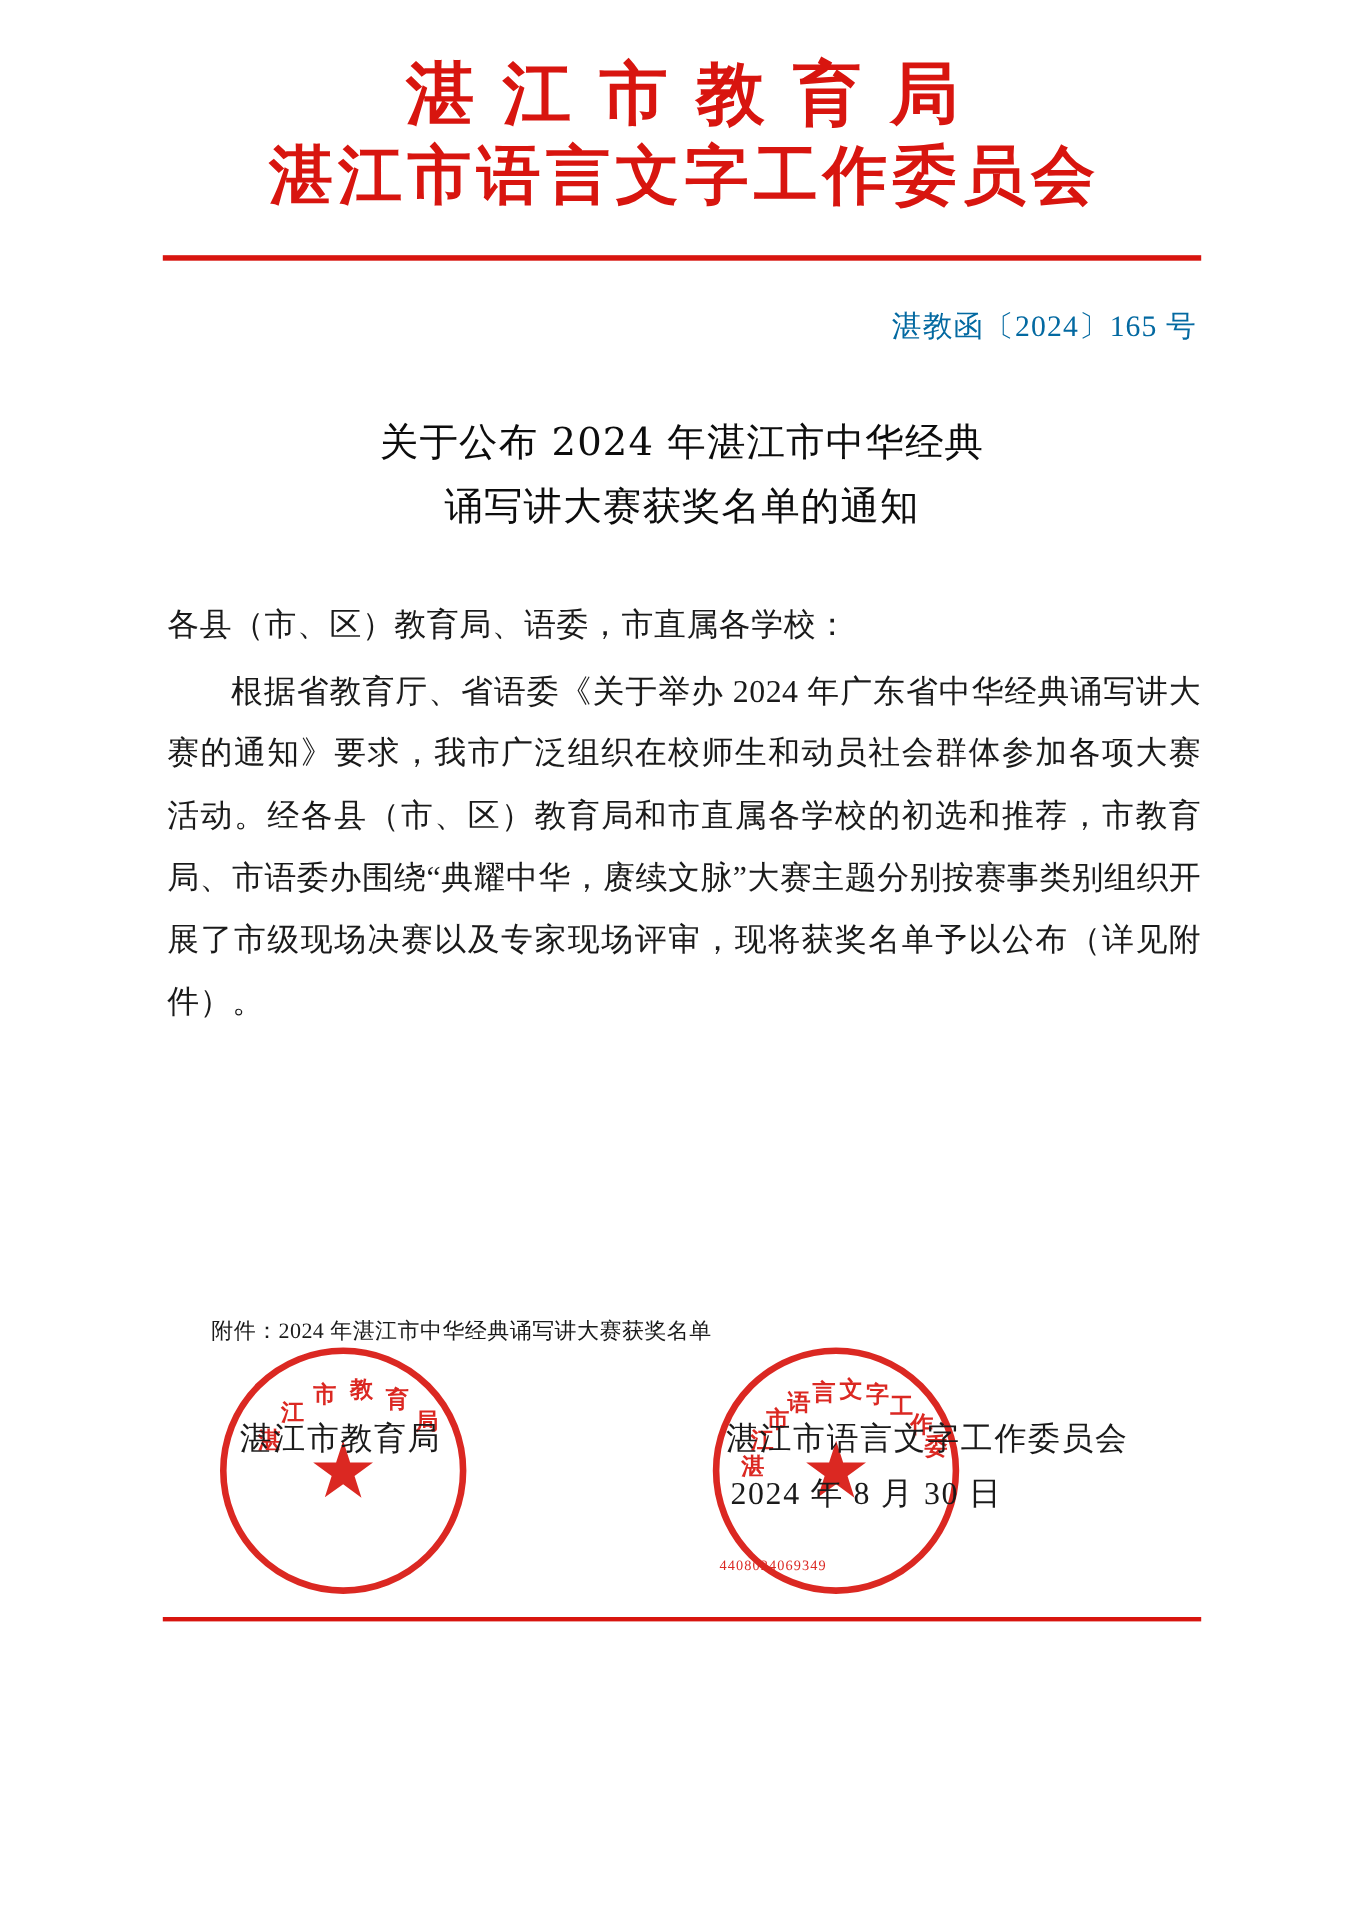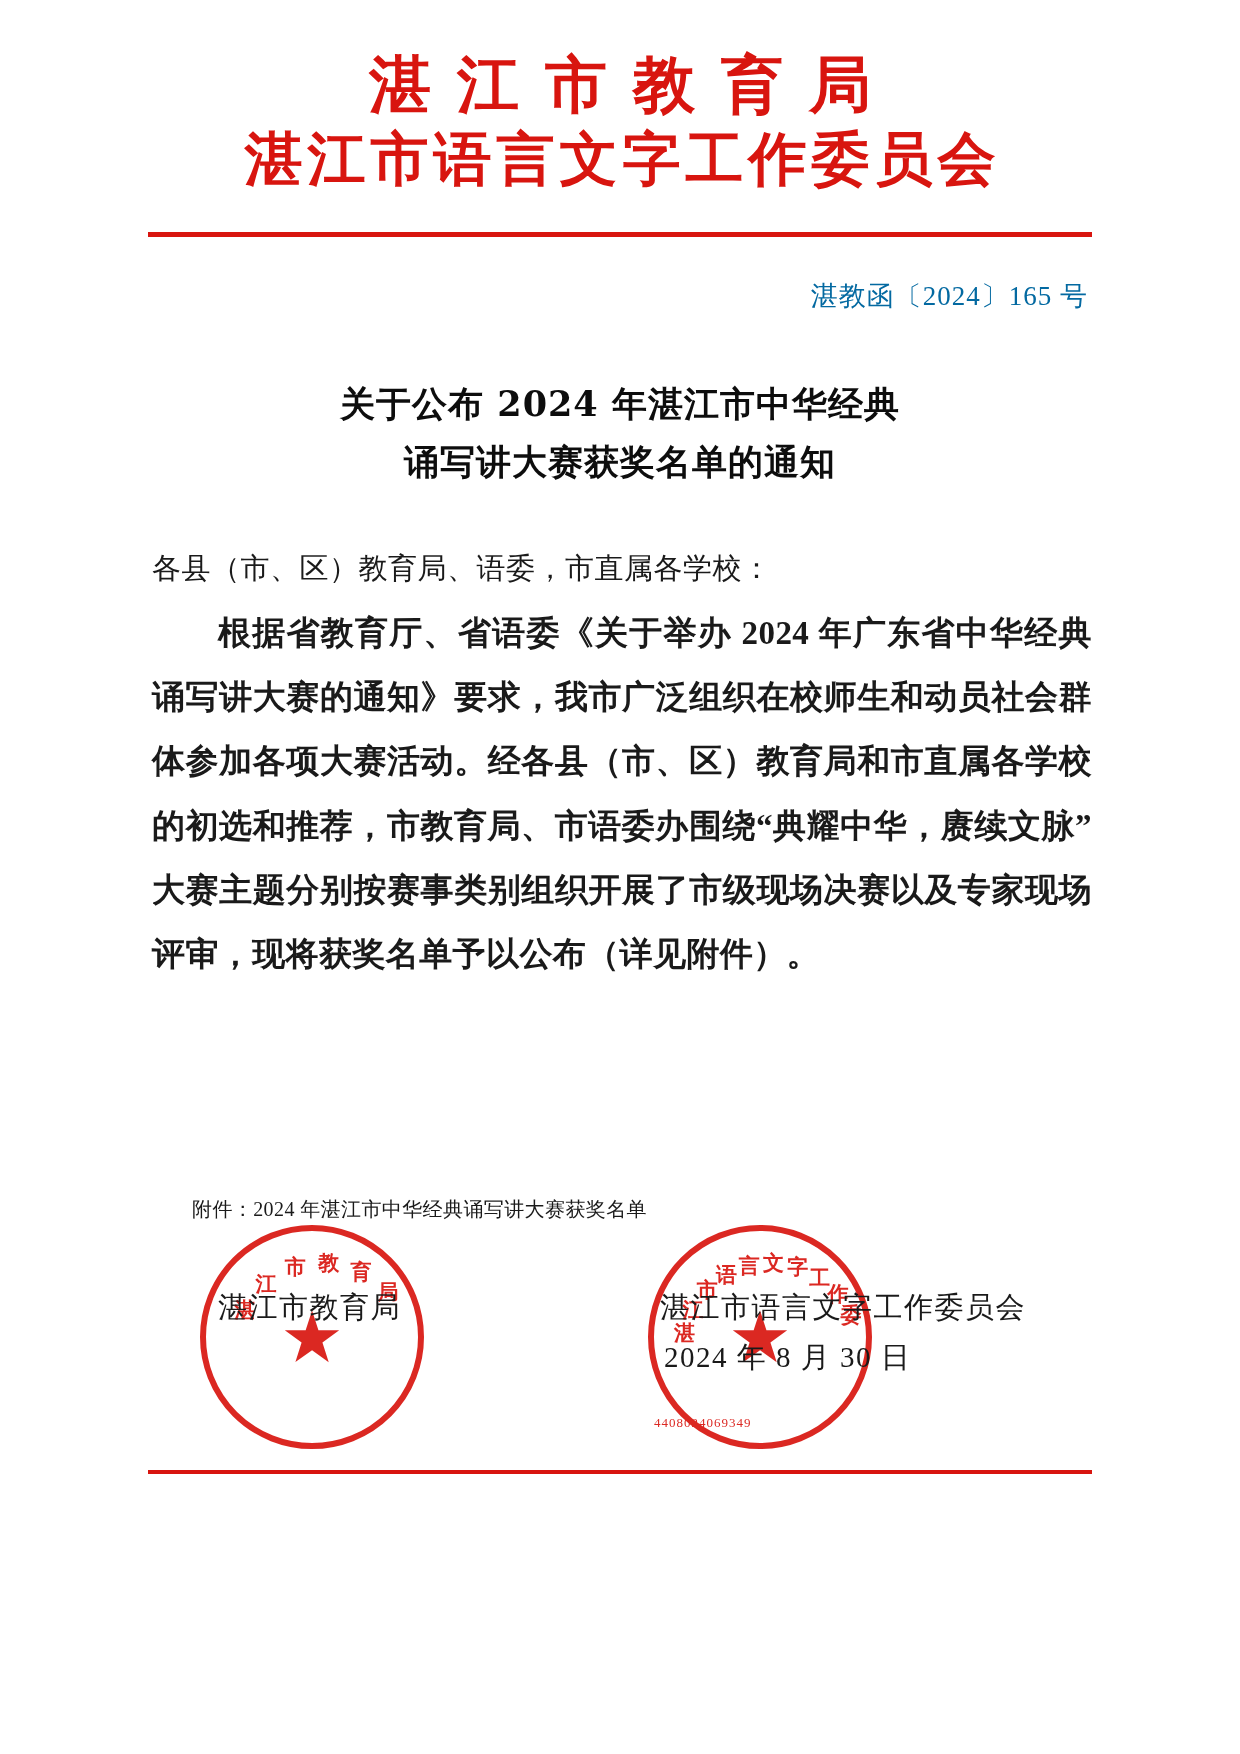--- a/index.html
+++ b/index.html
@@ -73,21 +73,21 @@
   }
 
   
   .doc-title {
     position: absolute;
     top: 375px;
     left: 170px;
     width: 900px;
     text-align: center;
     font-size: 35px;
-    font-weight: bold;
+    font-weight: normal;
     line-height: 1.65;
     letter-spacing: 1px;
     color: #0d0d0d;
     font-family: "DejaVu Serif", "Liberation Serif", serif;
   }
   .doc-title div { white-space: nowrap; }
 
   
   .body-block {
     position: absolute;
@@ -95,28 +95,27 @@
     left: 152px;
     width: 940px;
   }
   .salutation {
     font-size: 29px;
     line-height: 1.95;
     letter-spacing: 0.5px;
     margin-bottom: 4px;
   }
   .para {
-    font-size: 33px;
+    font-size: 29px;
     line-height: 1.95;
     letter-spacing: 0.4px;
     text-align: justify;
     text-justify: inter-ideograph;
     text-indent: 2em;
     margin: 0 0 14px 0;
-    font-weight: bold;
   }
 
   
   .attachment {
     position: absolute;
     top: 1196px;
     left: 152px;
     width: 940px;
     font-size: 20px;
     letter-spacing: 0.4px;

